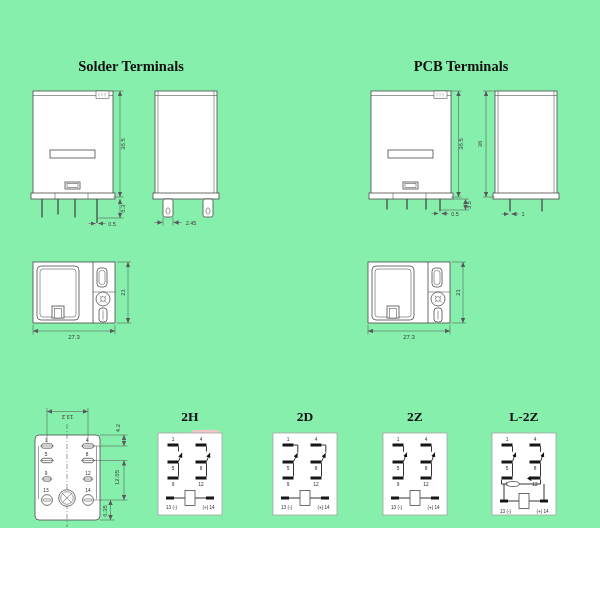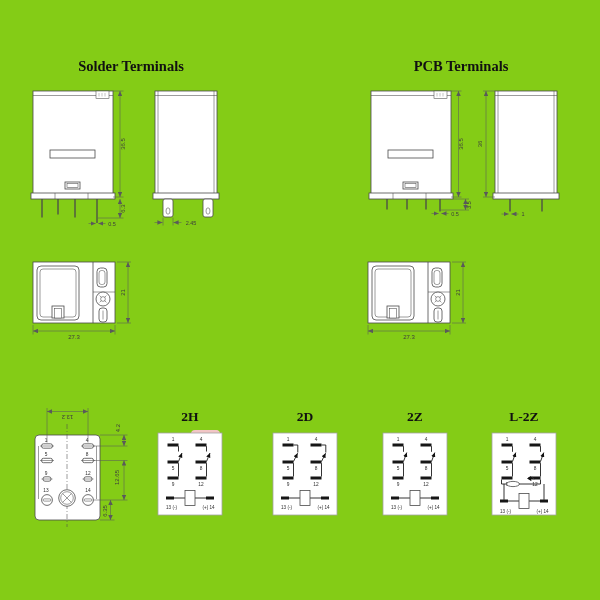--- a/index.html
+++ b/index.html
@@ -1,16 +1,16 @@
 <!DOCTYPE html>
 <html><head>
 <meta charset="utf-8">
 <style>
   html,body{margin:0;padding:0;background:#fff;}
-  .canvas{position:relative;width:600px;height:600px;background:#84cc16;overflow:hidden;}
+  .canvas{position:relative;width:600px;height:528px;background:#86efac;overflow:hidden;}
   svg{display:block;}
   .ln{stroke:#4a4a4a;stroke-width:0.8;fill:none;}
   .lnt{stroke:#4a4a4a;stroke-width:0.55;fill:none;}
   .fw{fill:#ffffff;stroke:#4a4a4a;stroke-width:0.8;}
   .fwt{fill:#ffffff;stroke:#4a4a4a;stroke-width:0.55;}
   .pin{stroke:#4a4a4a;stroke-width:1.3;fill:none;}
   .dim{stroke:#5a5a5a;stroke-width:0.55;fill:none;}
   .cl{stroke:#1e1e1e;stroke-width:0.9;fill:none;}
   .dk{fill:#161616;stroke:none;}
   .tick{stroke:#8a8a8a;stroke-width:0.5;}

